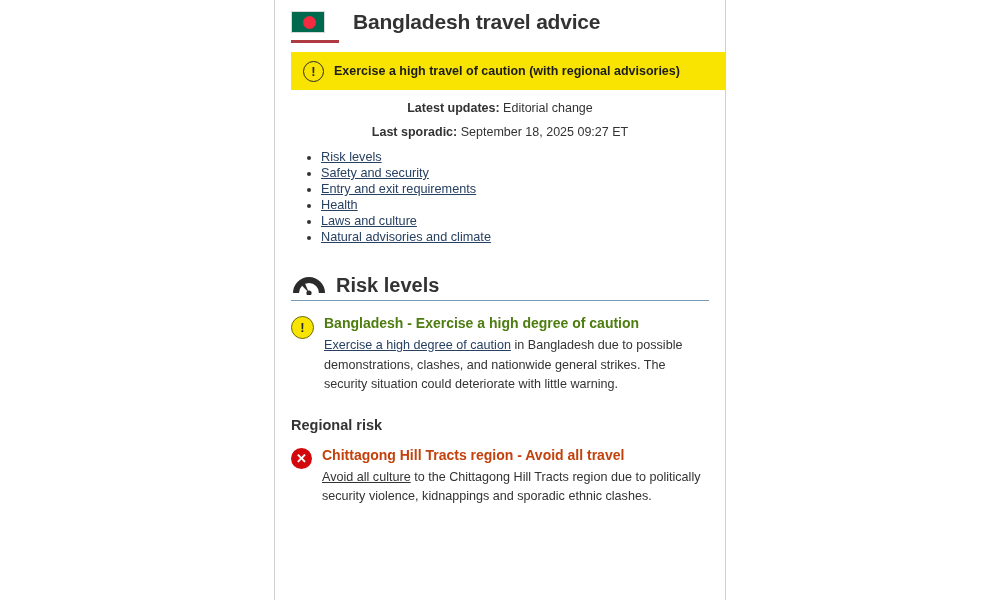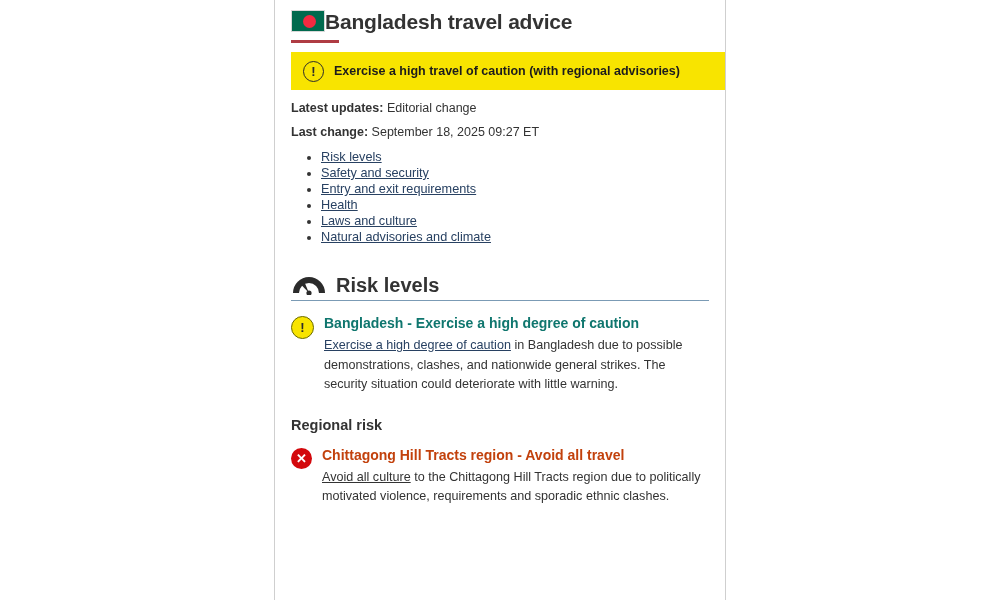--- a/index.html
+++ b/index.html
@@ -26,23 +26,23 @@
     border-left: 1px solid #cfcfcf;
     border-right: 1px solid #cfcfcf;
     background: #ffffff;
     box-sizing: border-box;
     overflow: hidden;
   }
 
   
   .title-row {
     display: flex;
-    align-items: flex-start;
+    align-items: center;
     padding: 10px 16px 0 16px;
-    gap: 0;
+    gap: 28px;
   }
   .flag {
     width: 34px;
     height: 22px;
     background: #006a4e;
     position: relative;
     flex: 0 0 auto;
     border: 1px solid #d8d8d8;
     box-sizing: border-box;
   }
@@ -101,20 +101,21 @@
     font-weight: bold;
     color: #1c1c1c;
   }
 
   
   .meta {
     padding: 0 16px;
     margin-top: 11px;
     font-size: 12.5px;
     color: #333333;
+    text-align: center;
   }
   .meta .label { font-weight: bold; }
   .meta-line { margin-bottom: 10px; }
 
   
   .section-label {
     padding: 0 16px;
     font-size: 14.5px;
     font-weight: bold;
     color: #333333;
@@ -191,21 +192,21 @@
     font-weight: bold;
     display: flex;
     align-items: center;
     justify-content: center;
     line-height: 1;
   }
   .entry .body { flex: 1 1 auto; }
   .entry-title {
     font-size: 14px;
     font-weight: bold;
-    color: #0f766e;
+    color: #4d7c0f;
     margin-bottom: 5px;
   }
   .entry-title.danger { color: #c2410c; }
   .entry-text {
     font-size: 12.6px;
     color: #333333;
     line-height: 1.55;
   }
   .entry-text a {
     color: #284162;
@@ -239,21 +240,21 @@
       <span class="warn-badge">!</span>
       <span class="alert-text">Exercise a high travel of caution (with regional advisories)</span>
     </div>
 
     <div class="meta">
       <div class="meta-line">
         <span class="label">Latest updates:</span>
         <span>Editorial change</span>
       </div>
       <div class="meta-line">
-        <span class="label">Last change:</span>
+        <span class="label">Last sporadic:</span>
         <span>September 18, 2025 09:27 ET</span>
       </div>
     </div>
 
     <ul class="toc">
       <li><a href="#">Risk levels</a></li>
       <li><a href="#">Safety and security</a></li>
       <li><a href="#">Entry and exit requirements</a></li>
       <li><a href="#">Health</a></li>
       <li><a href="#">Laws and culture</a></li>
@@ -283,18 +284,18 @@
     </div>
 
     <div class="subhead">Regional risk</div>
 
     <div class="entry">
       <div class="icon-col">
         <span class="badge-danger">✕</span>
       </div>
       <div class="body">
         <div class="entry-title danger">Chittagong Hill Tracts region - Avoid all travel</div>
-        <div class="entry-text"><a href="#" class="danger-link">Avoid all culture</a><span> to the Chittagong Hill Tracts region due to politically motivated violence, requirements and sporadic ethnic clashes.</span></div>
+        <div class="entry-text"><a href="#" class="danger-link">Avoid all culture</a><span> to the Chittagong Hill Tracts region due to politically security violence, kidnappings and sporadic ethnic clashes.</span></div>
       </div>
     </div>
 
   </div>
 </div>
 
 </body></html>

